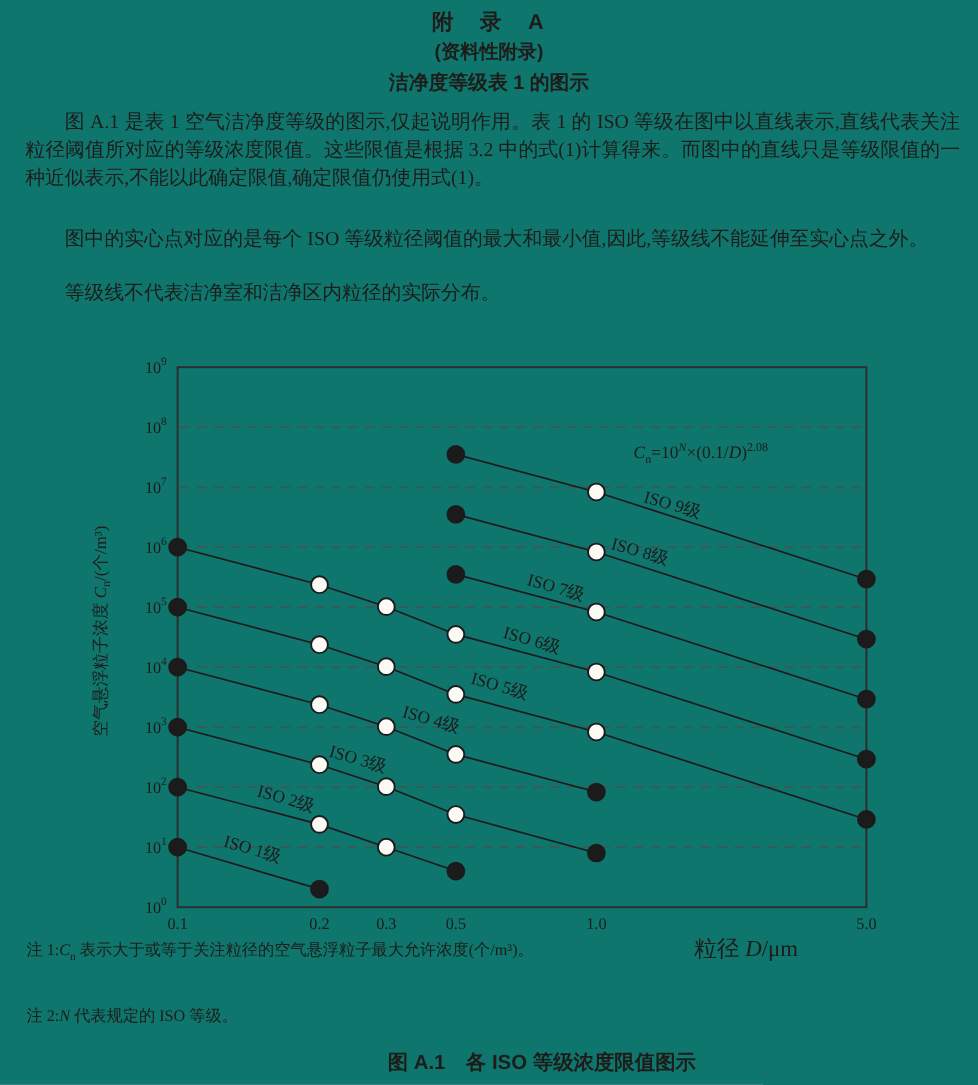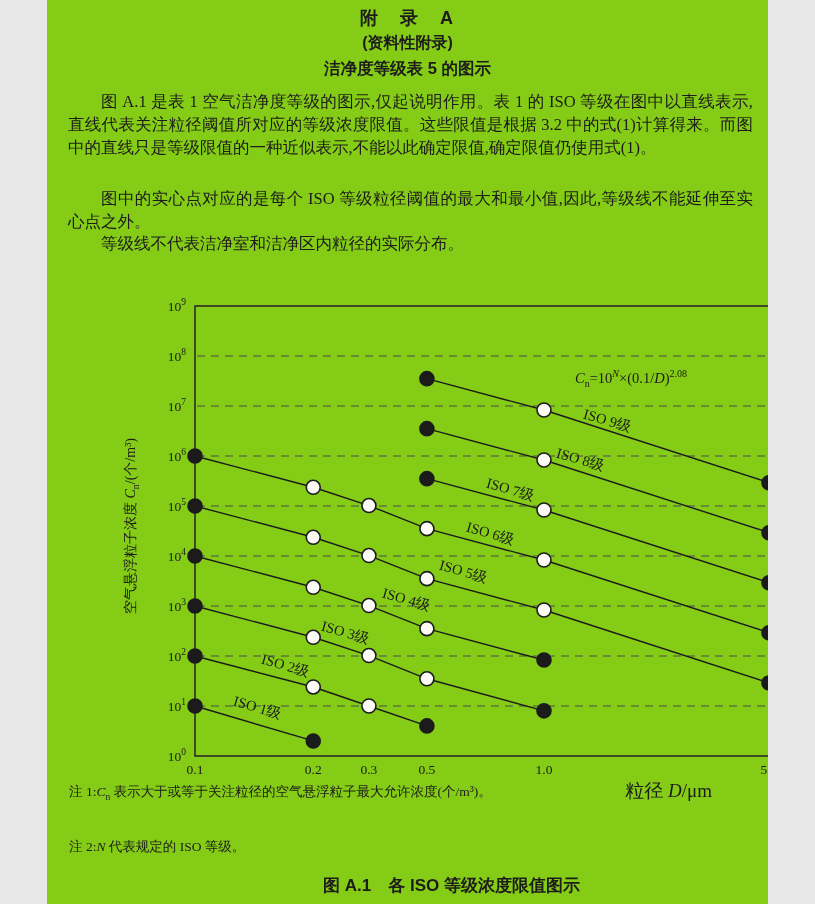--- a/index.html
+++ b/index.html
@@ -1,21 +1,21 @@
 <!DOCTYPE html>
 <html><head>
 <meta charset="utf-8">
 <style>
   html,body{margin:0;padding:0;}
   body{background:#e8e8e8;}
   .page{
     position:relative;
-    width:721px;height:904px;
+    width:815px;height:904px;
     margin:0 auto;
-    background:#84cc16;
+    background:#0f766e;
     color:#1d1c1a;
     font-family:"Liberation Serif","DejaVu Serif",serif;
     overflow:hidden;
   }
   .hd{position:absolute;left:0;width:100%;text-align:center;
       font-family:"Liberation Sans","DejaVu Sans",sans-serif;font-weight:700;}
   .hd1{top:6px;font-size:18px;letter-spacing:2px;}
   .hd2{top:33px;font-size:16px;}
   .hd3{top:58px;font-size:16.5px;}
   .para{position:absolute;left:21px;right:15px;margin:0;
@@ -42,21 +42,21 @@
            font-family:"Liberation Sans","DejaVu Sans",sans-serif;
            font-weight:700;font-size:17px;padding-left:44px;}
 </style>
 </head>
 <body>
 
 <div class="page">
 
   <div class="hd hd1">附　录　A</div>
   <div class="hd hd2">(资料性附录)</div>
-  <div class="hd hd3">洁净度等级表 5 的图示</div>
+  <div class="hd hd3">洁净度等级表 1 的图示</div>
 
   <p class="para p1">图 A.1 是表 1 空气洁净度等级的图示,仅起说明作用。表 1 的 ISO 等级在图中以直线表示,直线代表关注粒径阈值所对应的等级浓度限值。这些限值是根据 3.2 中的式(1)计算得来。而图中的直线只是等级限值的一种近似表示,不能以此确定限值,确定限值仍使用式(1)。</p>
   <p class="para p2">图中的实心点对应的是每个 ISO 等级粒径阈值的最大和最小值,因此,等级线不能延伸至实心点之外。</p>
   <p class="para p3">等级线不代表洁净室和洁净区内粒径的实际分布。</p>
 
   <svg id="chart-svg" width="815" height="904" viewBox="0 0 815 904">
       <line x1="150" y1="706" x2="720" y2="706" stroke="#4d4d4d" stroke-width="1.1" stroke-dasharray="8 6"></line>
       <line x1="150" y1="656" x2="720" y2="656" stroke="#4d4d4d" stroke-width="1.1" stroke-dasharray="8 6"></line>
       <line x1="150" y1="606" x2="720" y2="606" stroke="#4d4d4d" stroke-width="1.1" stroke-dasharray="8 6"></line>
       <line x1="150" y1="556" x2="720" y2="556" stroke="#4d4d4d" stroke-width="1.1" stroke-dasharray="8 6"></line>

